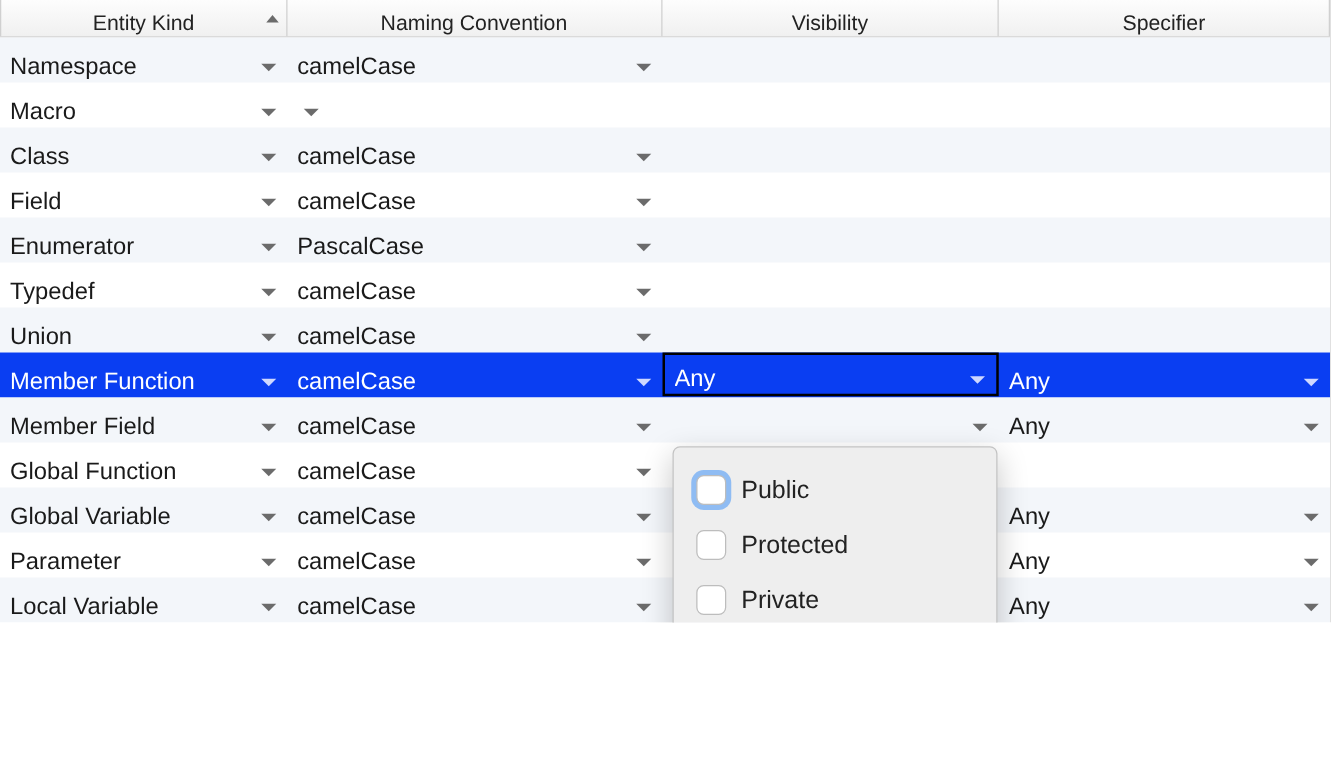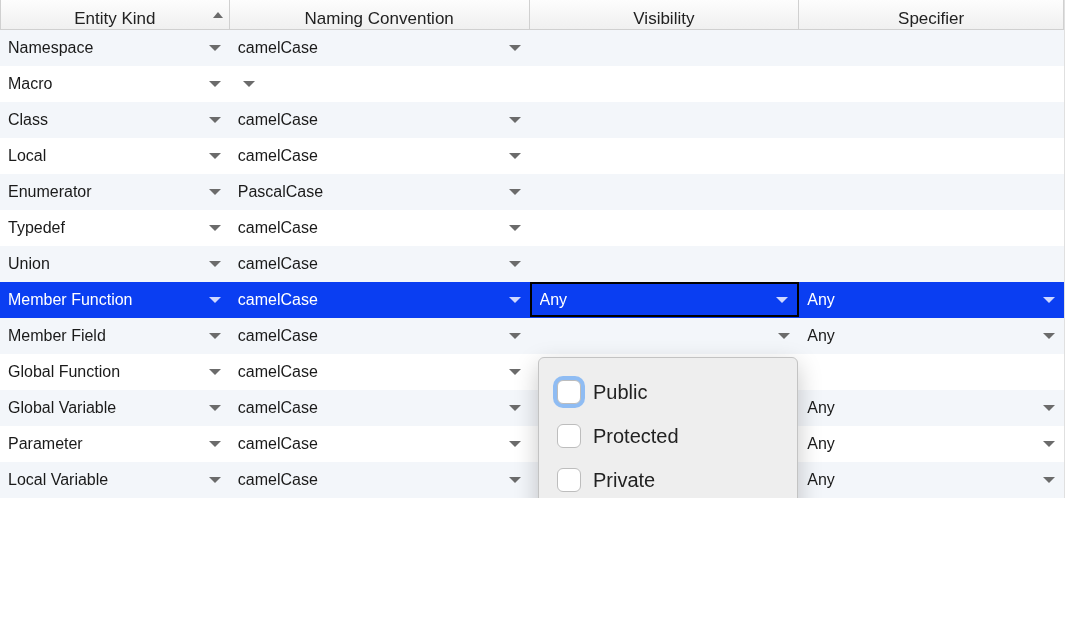--- a/index.html
+++ b/index.html
@@ -54,24 +54,24 @@
       display: flex;
       height: 36px;
       align-items: stretch;
       border-bottom: 1px solid transparent;
     }
     .row.zebra {
       background: #f3f6fa;
     }
     .row .cell {
       display: flex;
-      align-items: center;
+      align-items: flex-end;
       padding: 0 8px;
       position: relative;
-      font-size: 16px;
+      font-size: 19px;
     }
     .row .cell.dd .label {
       flex: 1 1 auto;
       overflow: hidden;
       text-overflow: ellipsis;
       white-space: nowrap;
     }
     .row .cell.dd .caret {
       flex: 0 0 auto;
       margin-left: 4px;
@@ -206,21 +206,21 @@
           <span class="label">camelCase</span>
           <span class="caret"><svg width="14" height="10" viewBox="0 0 14 10">
               <path d="M1 2 L7 8 L13 2 Z"></path>
             </svg></span>
         </div>
         <div class="cell dd col2"></div>
         <div class="cell dd col3"></div>
       </div>
       <div class="row">
         <div class="cell dd col0">
-          <span class="label">Local</span>
+          <span class="label">Field</span>
           <span class="caret"><svg width="14" height="10" viewBox="0 0 14 10">
               <path d="M1 2 L7 8 L13 2 Z"></path>
             </svg></span>
         </div>
         <div class="cell dd col1">
           <span class="label">camelCase</span>
           <span class="caret"><svg width="14" height="10" viewBox="0 0 14 10">
               <path d="M1 2 L7 8 L13 2 Z"></path>
             </svg></span>
         </div>

